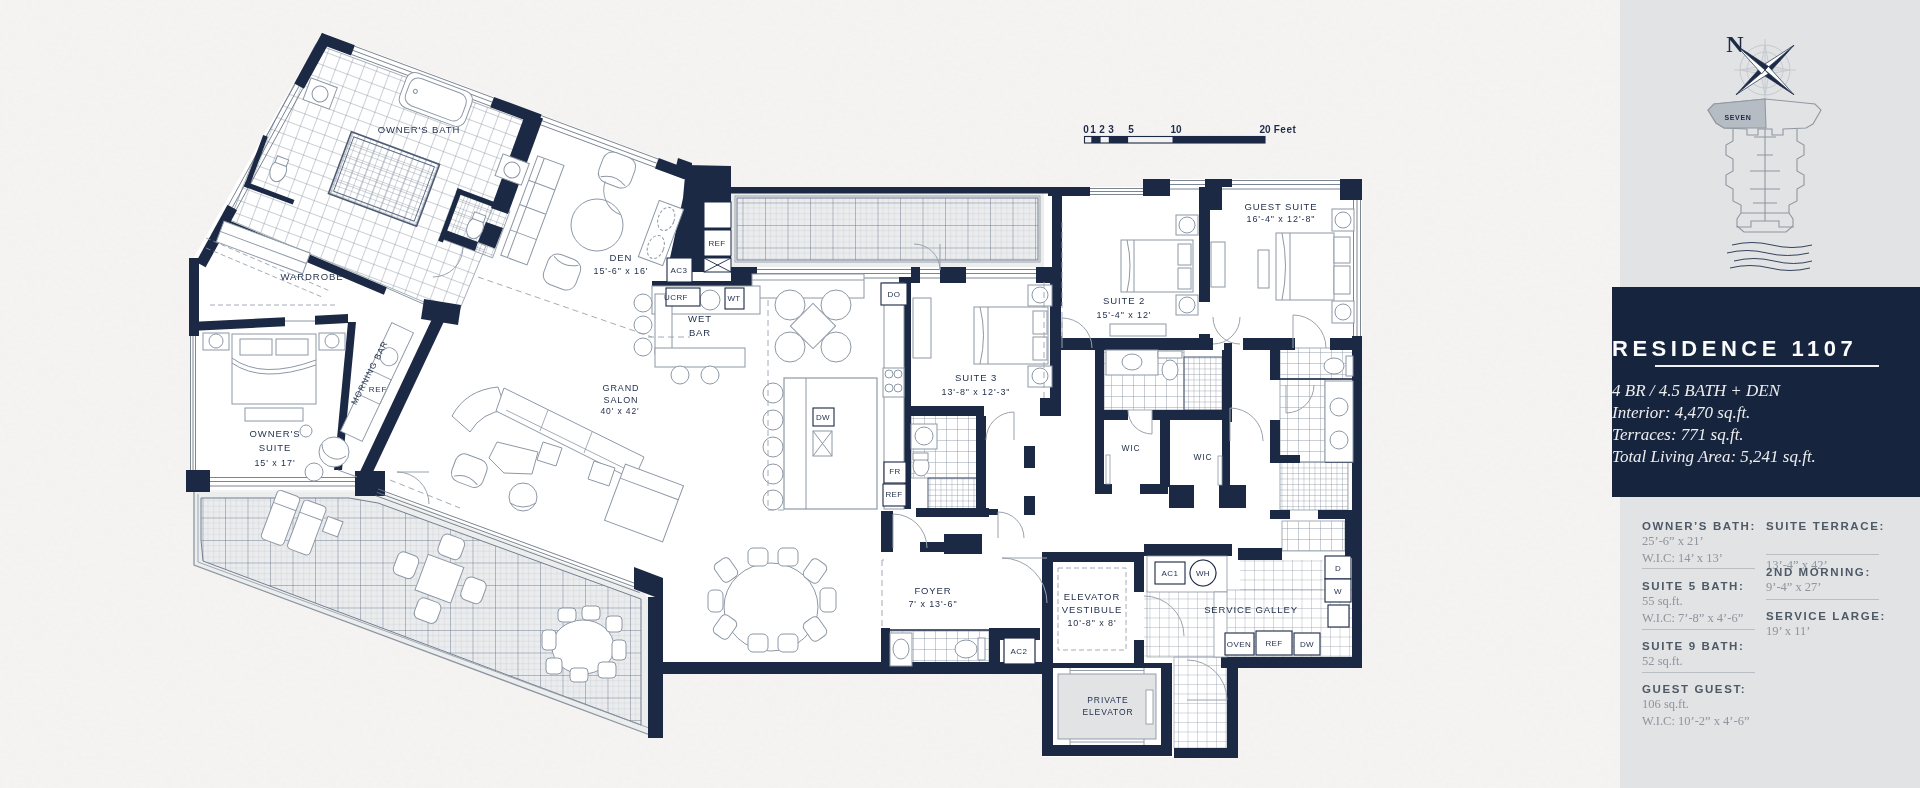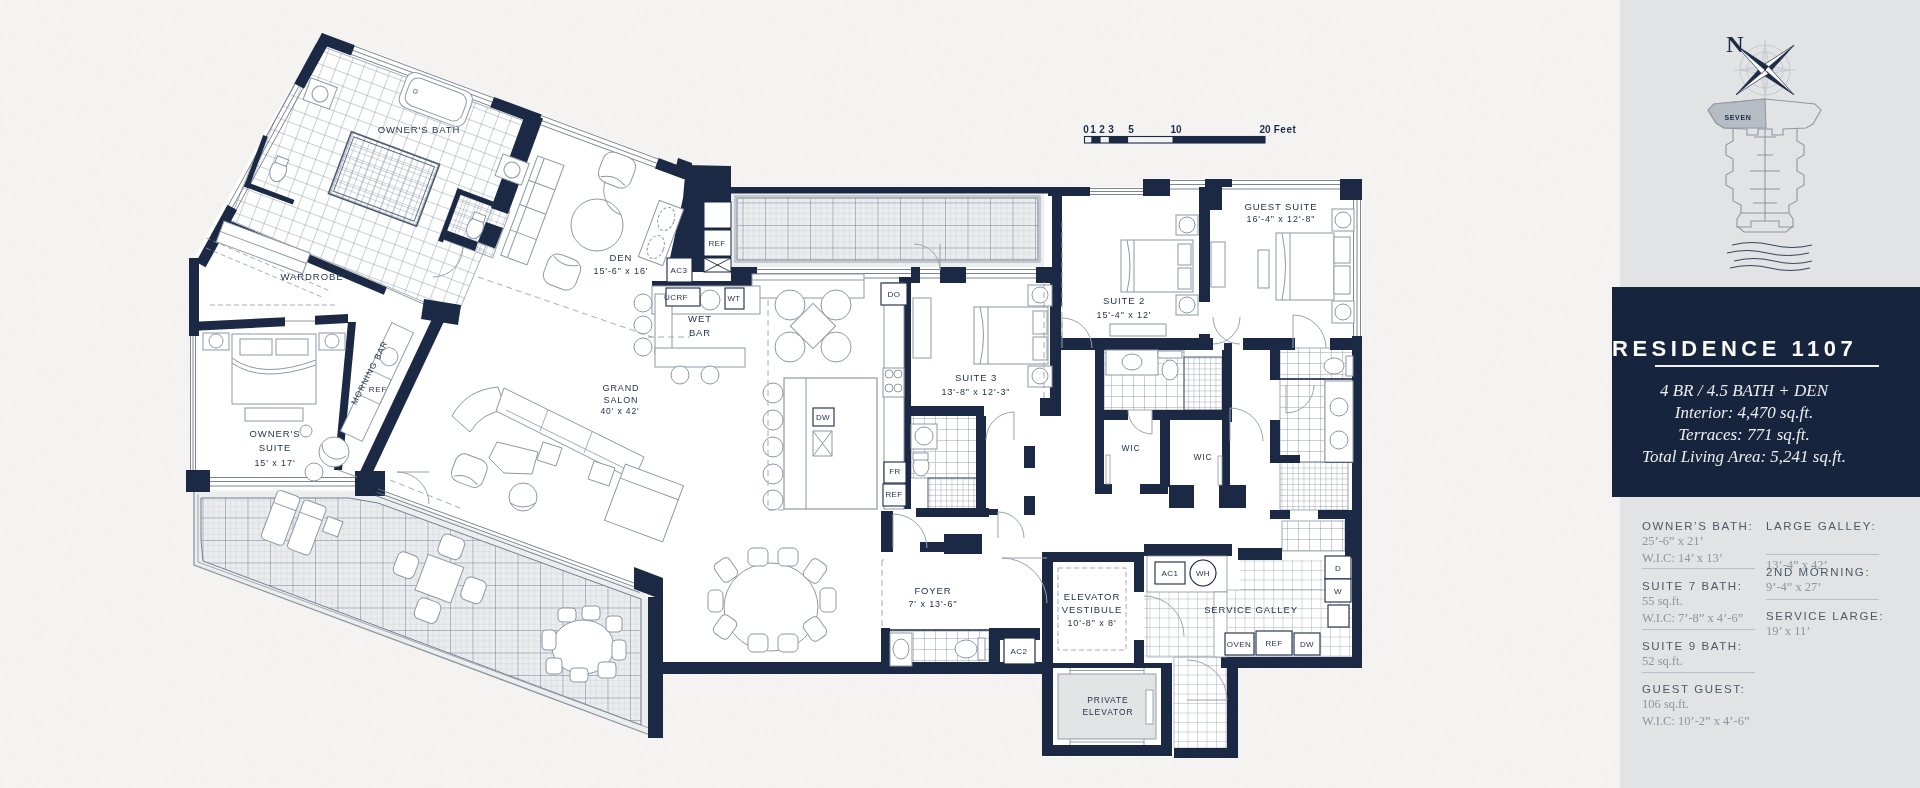--- a/index.html
+++ b/index.html
@@ -1,16 +1,16 @@
 <!DOCTYPE html>
 <html><head><meta charset="utf-8">
 <style>
 html,body{margin:0;padding:0;width:1920px;height:788px;background:#f5f4f2;font-family:"Liberation Sans",sans-serif;overflow:hidden;position:relative}
 .abs{position:absolute}
-.hdr{color:#4d5a66;font-size:11.5px;font-weight:normal;letter-spacing:1.6px}
+.hdr{color:#4d5a66;font-size:11.5px;font-weight:bold;letter-spacing:1.6px}
 .val{color:#8d959e;font-size:12.5px;font-family:"Liberation Serif",serif;line-height:16.5px}
 .divl{position:absolute;height:1px;background:#b9bec4}
 </style></head>
 <body>
 
 <div class="abs" style="left:0;top:0;width:1920px;height:788px;background:#f5f4f2"></div>
 <svg class="abs" style="left:0;top:0" width="1920" height="788">
 <filter id="paper" x="0" y="0" width="100%" height="100%">
 <feTurbulence type="fractalNoise" baseFrequency="0.22 0.3" numOctaves="3" seed="11"></feTurbulence>
 <feColorMatrix type="saturate" values="0"></feColorMatrix>
@@ -73,38 +73,38 @@
     <path d="M110,173 q20,-5 40,0 t40,0"></path>
   </g>
 </svg>
 
 <div class="abs" style="left:1612px;top:287px;width:308px;height:210px;background:#16243e"></div>
 
 <div class="abs" style="left:1612px;top:336px;width:332px;text-align:left;color:#fbfbfb;font-size:22px;font-weight:bold;letter-spacing:4.5px">RESIDENCE 1107</div>
 
 <div class="abs" style="left:1655px;top:365px;width:224px;height:2px;background:#f0f1f2"></div>
 
-<div class="abs" style="left:1612px;top:380px;width:264px;text-align:center;color:#eceded;font-size:17px;font-style:italic;font-family:'Liberation Serif',serif;line-height:22px">4 BR / 4.5 BATH + DEN<br>Interior: 4,470 sq.ft.<br>Terraces: 771 sq.ft.<br>Total Living Area: 5,241 sq.ft.</div>
+<div class="abs" style="left:1612px;top:380px;width:264px;text-align:left;color:#eceded;font-size:17px;font-style:italic;font-family:'Liberation Serif',serif;line-height:22px">4 BR / 4.5 BATH + DEN<br>Interior: 4,470 sq.ft.<br>Terraces: 771 sq.ft.<br>Total Living Area: 5,241 sq.ft.</div>
 
 <div class="abs hdr" style="left:1642px;top:520px">OWNER’S BATH:</div>
 <div class="abs val" style="left:1642px;top:533px">25’-6” x 21’<br>W.I.C: 14’ x 13’</div>
 <div class="divl" style="left:1642px;top:568px;width:113px"></div>
 
-<div class="abs hdr" style="left:1642px;top:580px">SUITE 7 BATH:</div>
+<div class="abs hdr" style="left:1642px;top:580px">SUITE 5 BATH:</div>
 <div class="abs val" style="left:1642px;top:593px">55 sq.ft.<br>W.I.C: 7’-8” x 4’-6”</div>
 <div class="divl" style="left:1642px;top:629px;width:113px"></div>
 
 <div class="abs hdr" style="left:1642px;top:640px">SUITE 9 BATH:</div>
 <div class="abs val" style="left:1642px;top:653px">52 sq.ft.</div>
 <div class="divl" style="left:1642px;top:672px;width:113px"></div>
 
 <div class="abs hdr" style="left:1642px;top:683px">GUEST GUEST:</div>
 <div class="abs val" style="left:1642px;top:696px">106 sq.ft.<br>W.I.C: 10’-2” x 4’-6”</div>
 
-<div class="abs hdr" style="left:1766px;top:520px">LARGE GALLEY:</div>
+<div class="abs hdr" style="left:1766px;top:520px">SUITE TERRACE:</div>
 <div class="abs val" style="left:1766px;top:557px">13’-4” x 42’</div>
 <div class="divl" style="left:1766px;top:554px;width:113px"></div>
 
 <div class="abs hdr" style="left:1766px;top:566px">2ND MORNING:</div>
 <div class="abs val" style="left:1766px;top:579px">9’-4” x 27’</div>
 <div class="divl" style="left:1766px;top:599px;width:113px"></div>
 
 <div class="abs hdr" style="left:1766px;top:610px">SERVICE LARGE:</div>
 <div class="abs val" style="left:1766px;top:623px">19’ x 11’</div>
 

